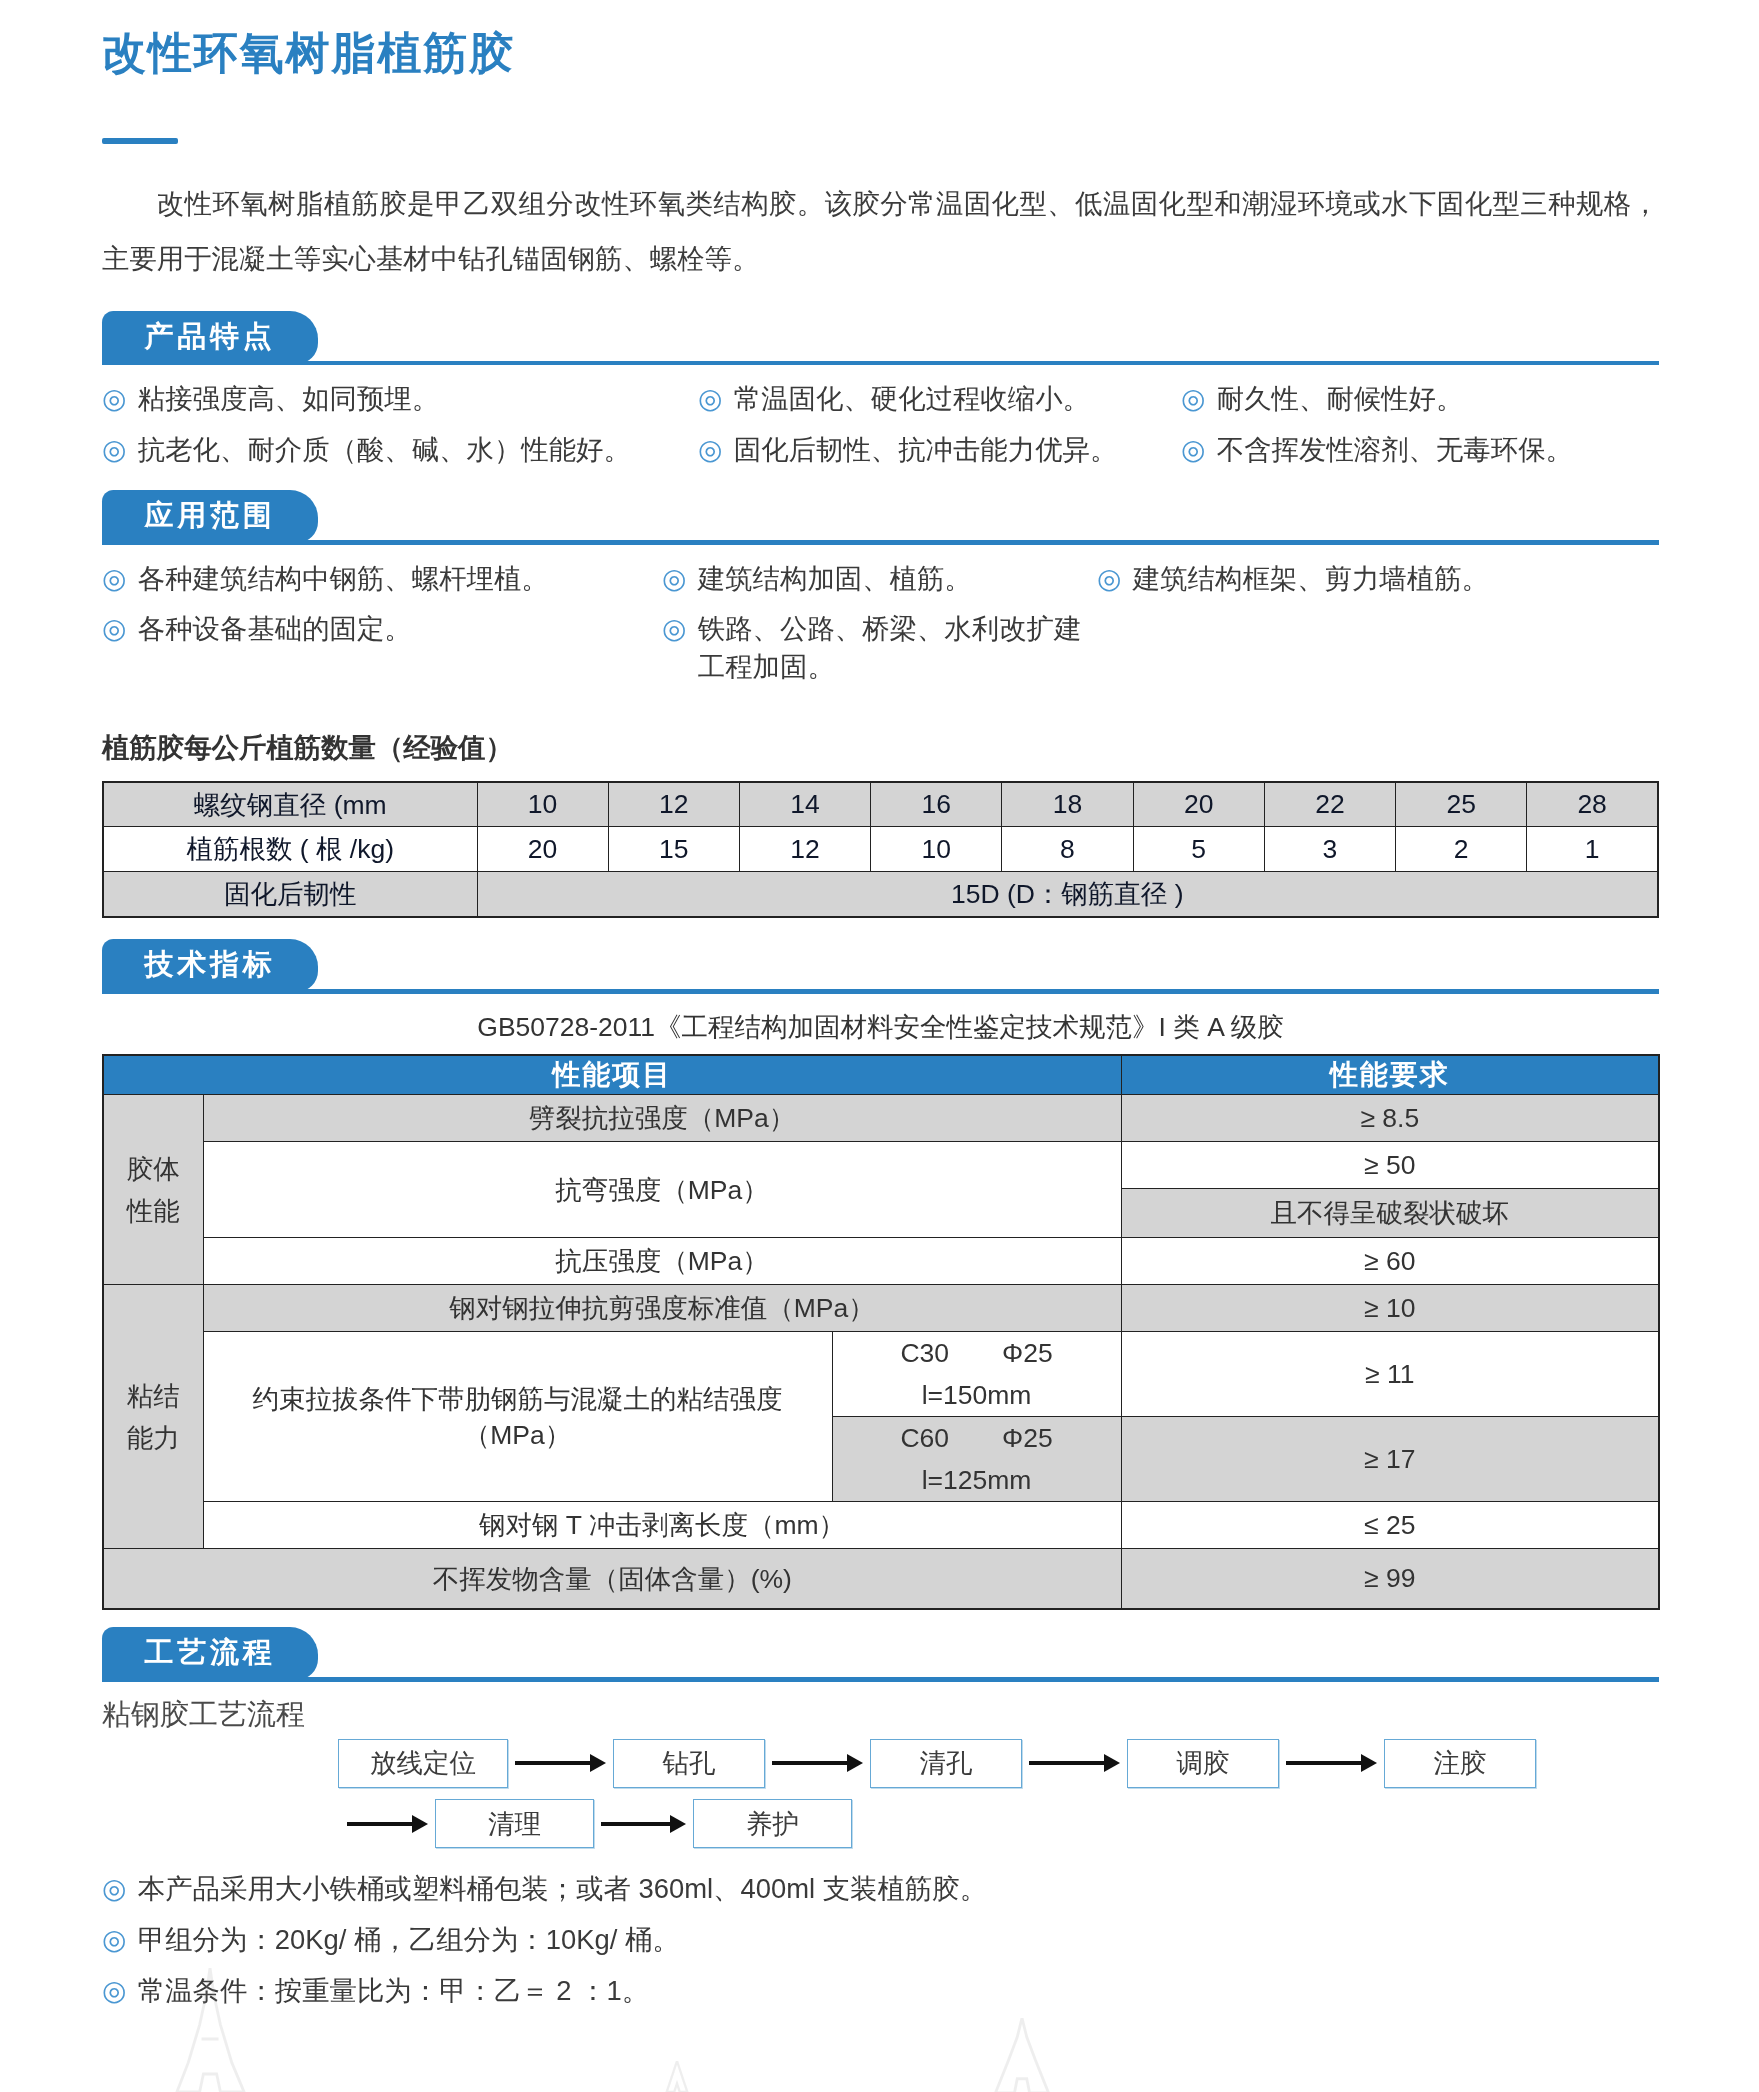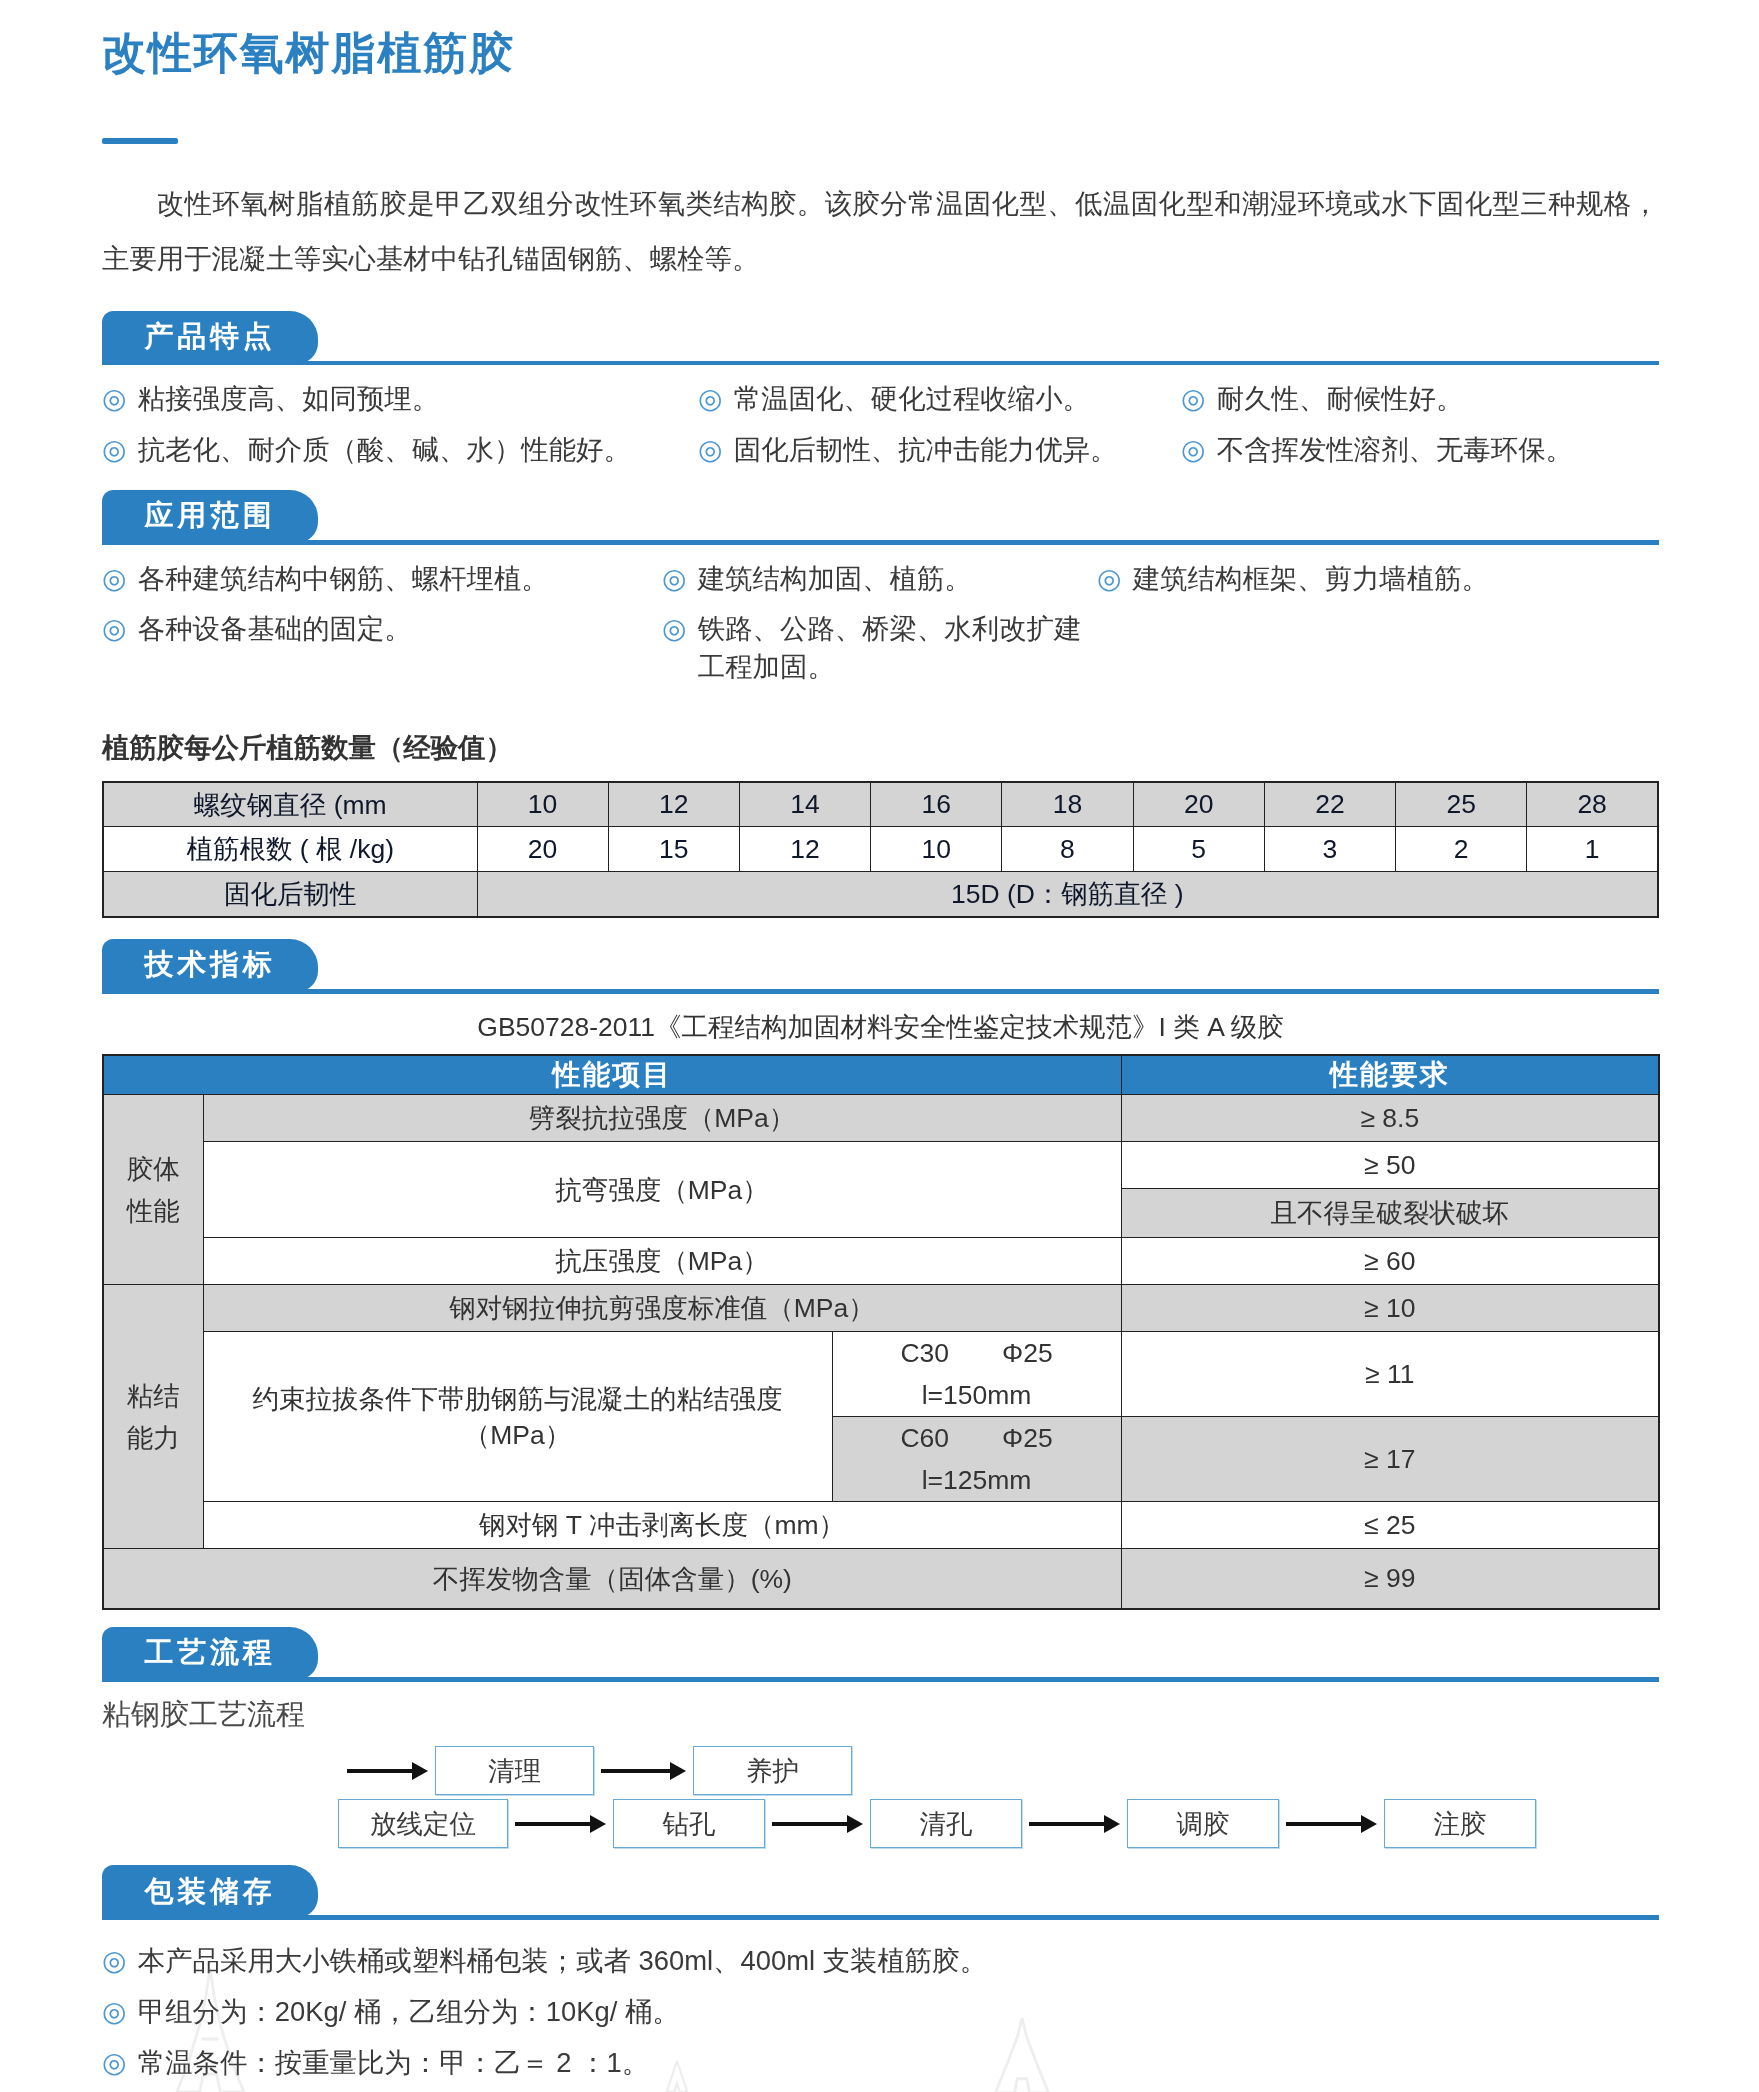--- a/index.html
+++ b/index.html
@@ -288,32 +288,20 @@
         <td>≥ 99</td>
       </tr>
     </tbody>
       </table>
 
     <div class="section-head sh-flow">
       <div class="badge">工艺流程</div>
       <div class="rule"></div>
     </div>
     <div class="flow-subtitle">粘钢胶工艺流程</div>
-    <div class="flow-row flow-row2">
-      <div class="arrow ar100">
-          <div class="shaft"></div>
-          <div class="head"></div>
-        </div>
-      <div class="fbox fb-std2">清理</div>
-      <div class="arrow ar105">
-          <div class="shaft"></div>
-          <div class="head"></div>
-        </div>
-      <div class="fbox fb-std2">养护</div>
-    </div>
     <div class="flow-row flow-row1">
       <div class="fbox fb-wide">放线定位</div>
       <div class="arrow ar111">
           <div class="shaft"></div>
           <div class="head"></div>
         </div>
       <div class="fbox fb-std">钻孔</div>
       <div class="arrow ar111">
           <div class="shaft"></div>
           <div class="head"></div>
@@ -323,25 +311,33 @@
           <div class="shaft"></div>
           <div class="head"></div>
         </div>
       <div class="fbox fb-std">调胶</div>
       <div class="arrow ar111">
           <div class="shaft"></div>
           <div class="head"></div>
         </div>
       <div class="fbox fb-std">注胶</div>
     </div>
-
-    <div class="section-head sh-pack">
-      <div class="badge">包装储存</div>
-      <div class="rule"></div>
-    </div>
+    <div class="flow-row flow-row2">
+      <div class="arrow ar100">
+          <div class="shaft"></div>
+          <div class="head"></div>
+        </div>
+      <div class="fbox fb-std2">清理</div>
+      <div class="arrow ar105">
+          <div class="shaft"></div>
+          <div class="head"></div>
+        </div>
+      <div class="fbox fb-std2">养护</div>
+    </div>
+
     <ul class="store-list">
       <li class="cell">
           <span class="mark">◎</span>
           <span>本产品采用大小铁桶或塑料桶包装；或者 360ml、400ml 支装植筋胶。</span>
         </li>
       <li class="cell">
           <span class="mark">◎</span>
           <span>甲组分为：20Kg/ 桶，乙组分为：10Kg/ 桶。</span>
         </li>
       <li class="cell">

